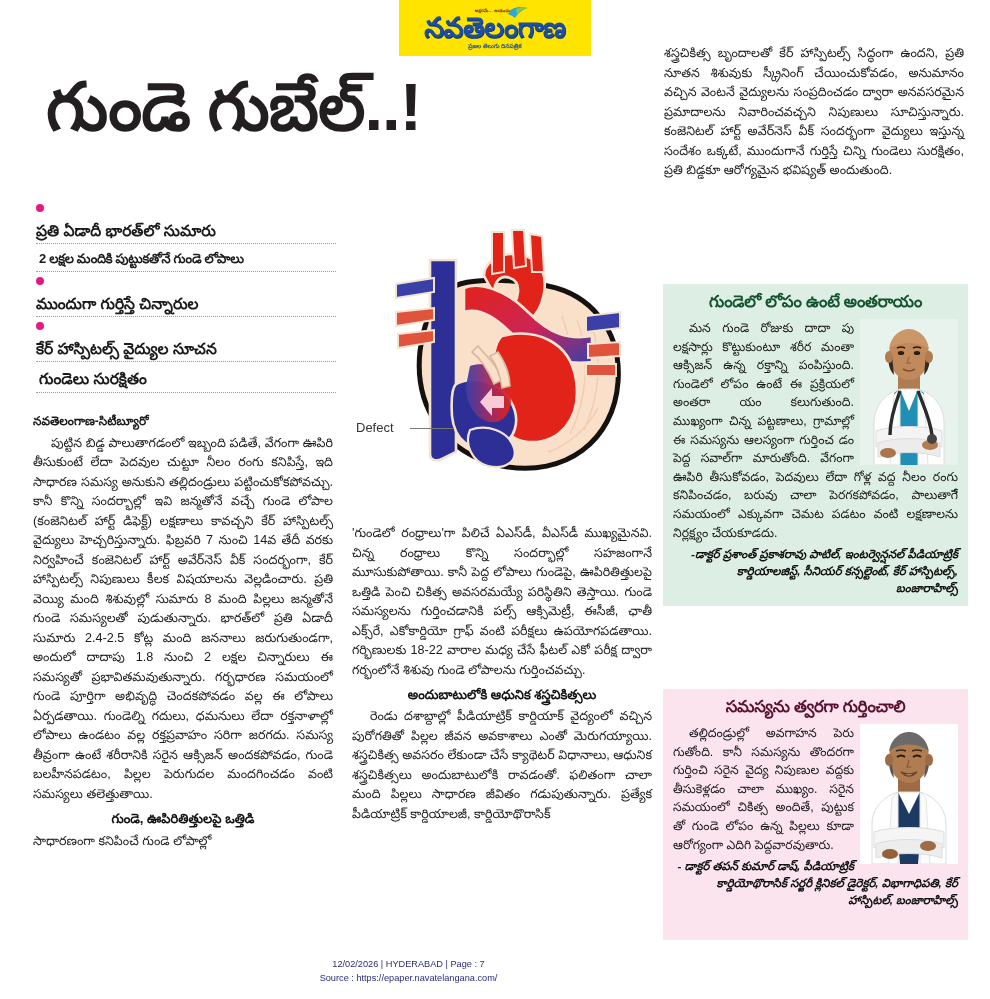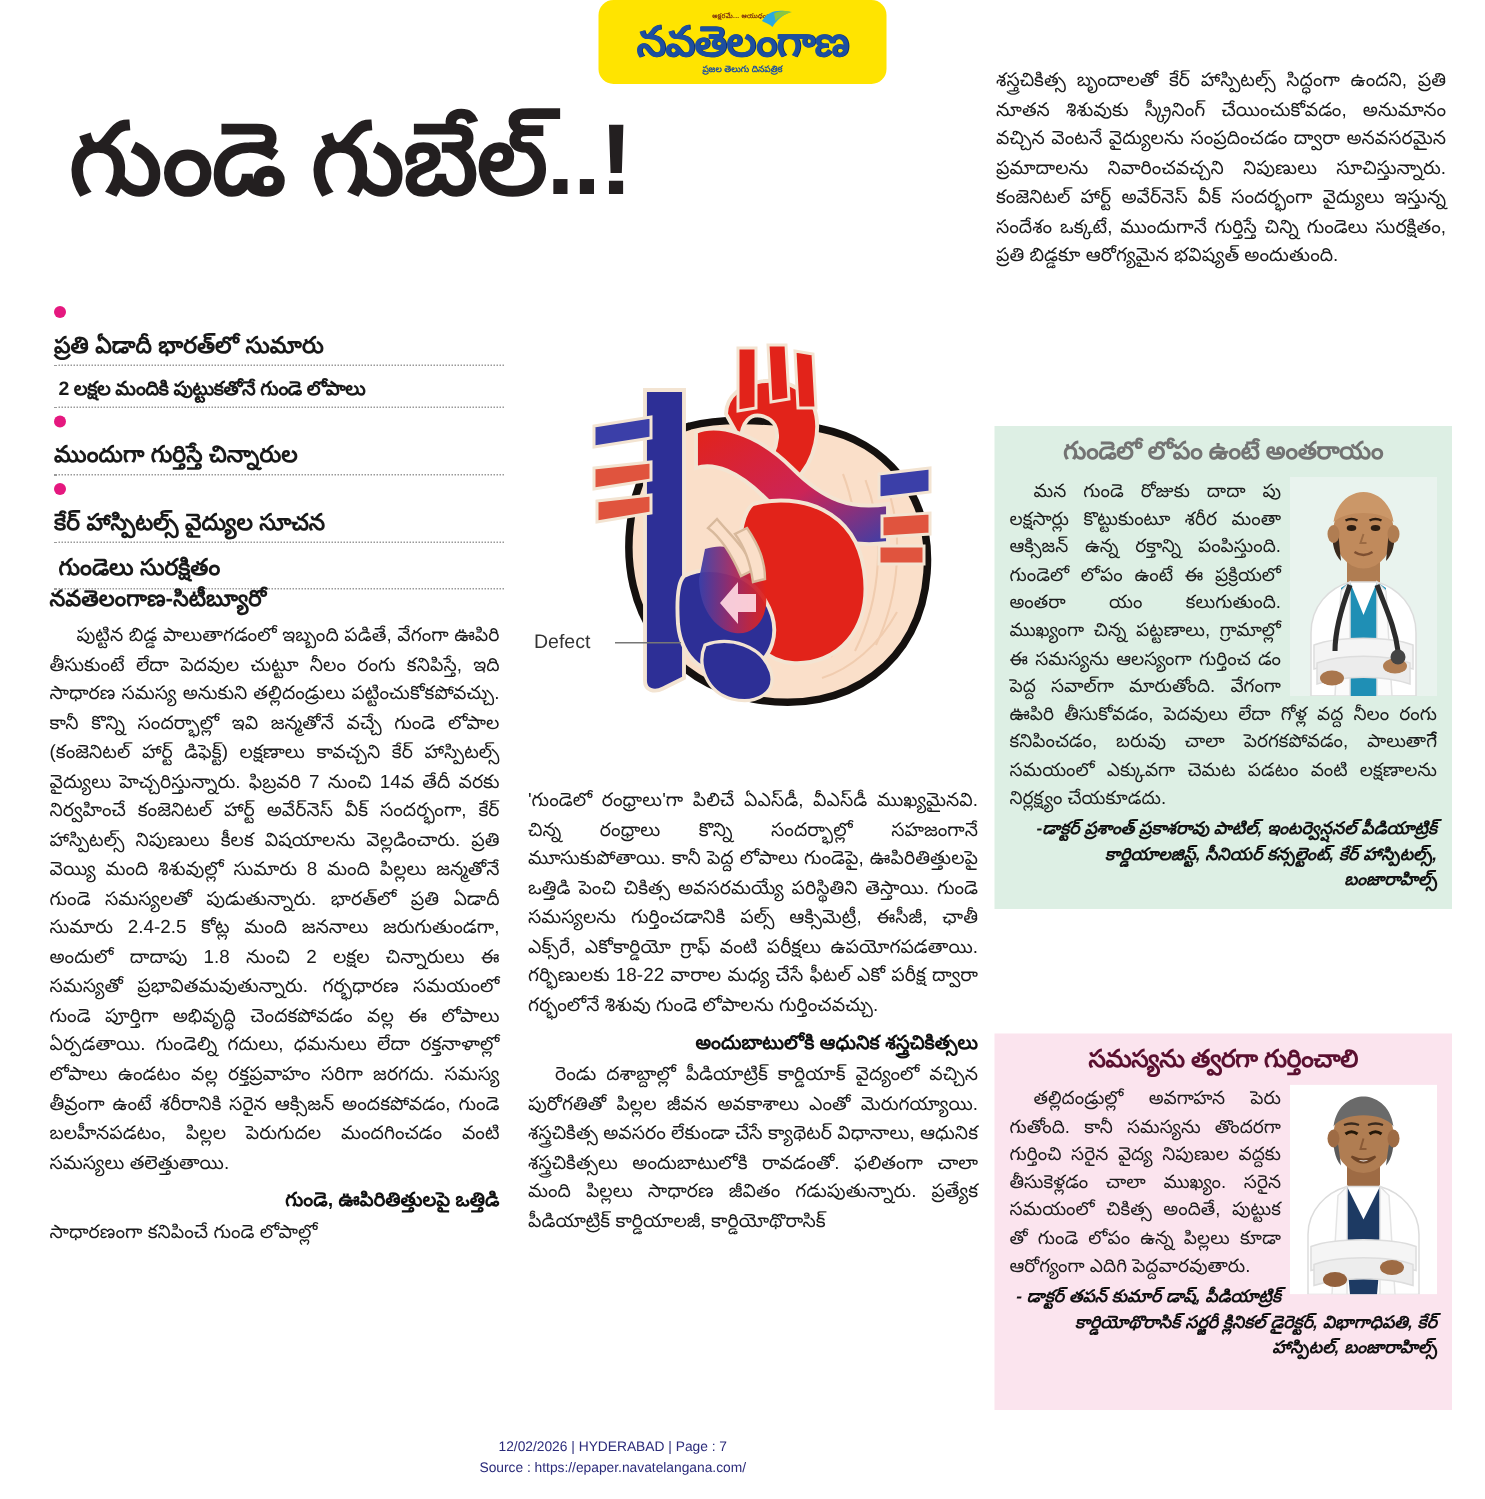--- a/index.html
+++ b/index.html
@@ -33,21 +33,20 @@
   .masthead {
     width: 192px;
     height: 56px;
     background: #ffe400;
     position: relative;
     display: flex;
     flex-direction: column;
     align-items: center;
     justify-content: center;
     overflow: hidden;
-    border-radius: 10px;
   }
   .mast-tagline {
     font-size: 4.4px;
     color: #7a2c10;
     letter-spacing: .2px;
     margin-top: 2px;
     font-weight: bold;
     white-space: nowrap;
   }
   .mast-title {
@@ -127,28 +126,29 @@
     text-align: justify;
   }
   .col p { text-indent: 18px; margin: 0; }
   .col p.noind { text-indent: 0; }
 
   #col1 { left: 33px;  top: 388px; width: 300px; }
   #col2 { left: 352px; top: 524px; width: 300px; }
   #col3 { left: 664px; top: 44px;  width: 300px; }
 
   .dateline {
-    font-size: 15px;
+    font-size: 12px;
     font-weight: bold;
     color: #1a1a1a;
     margin-bottom: 3px;
     text-indent: 0;
+    margin-top: 24px;
   }
   .subhead {
-    text-align: right;
+    text-align: center;
     font-size: 13px;
     font-weight: bold;
     color: #111;
     margin: 5px 0 2px;
     text-indent: 0;
   }
 
   
   .figure {
     position: absolute;
@@ -182,21 +182,21 @@
     left: 663px;
     width: 305px;
     padding: 8px 10px 10px;
   }
   .sidebox.green { top: 284px; background: #ddefe4; height: 322px; }
   .sidebox.pink  { top: 689px; background: #fbe4ee; height: 251px; }
 
   .box-head {
     font-size: 16.5px;
     font-weight: bold;
-    color: #737373;
+    color: #14532d;
     text-align: center;
     margin-bottom: 4px;
     letter-spacing: -0.3px;
     white-space: nowrap;
   }
   .box-head.pinkhead { color: #5a1030; }
   .box-body {
     font-size: 12.4px;
     line-height: 1.5;
     text-align: justify;

